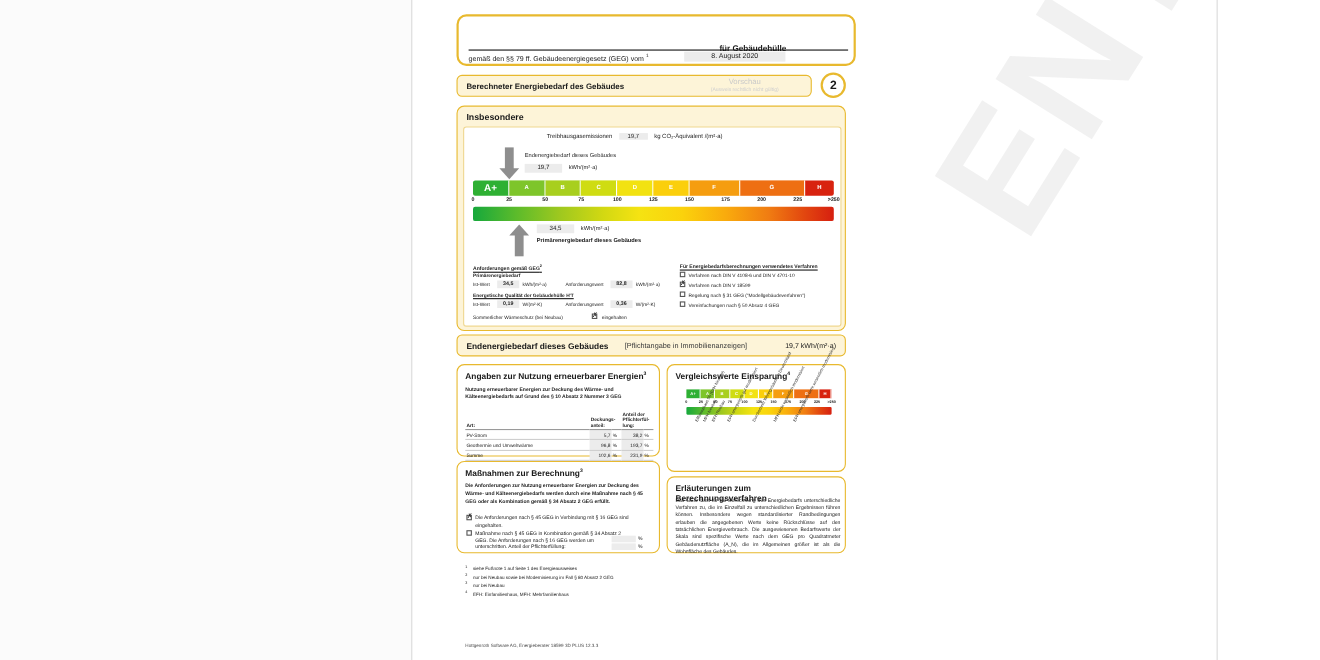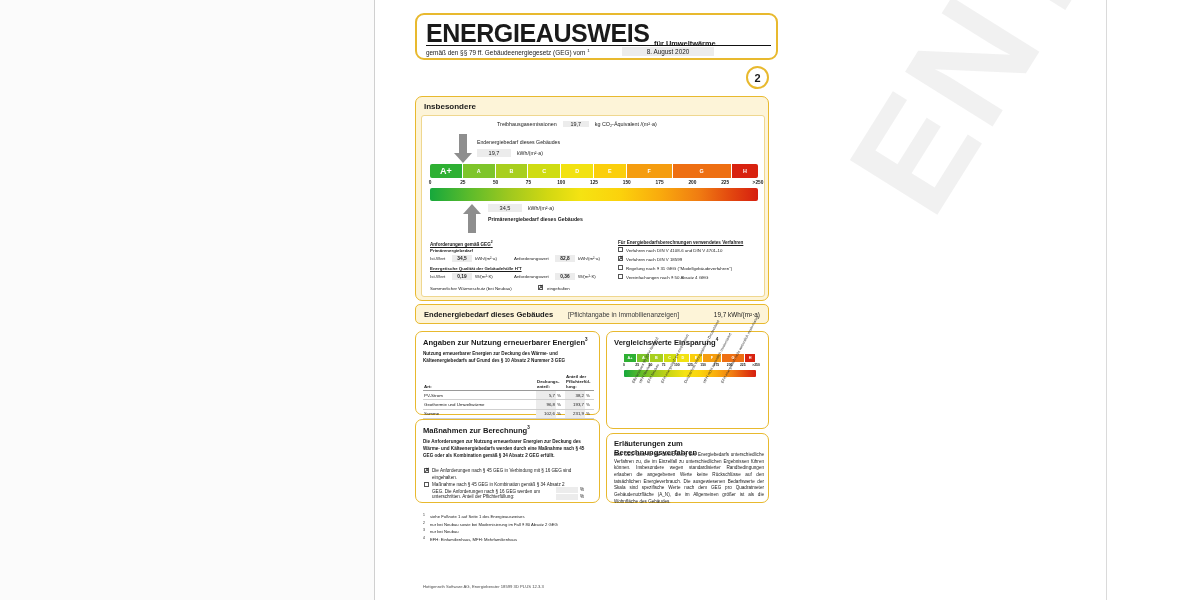--- a/index.html
+++ b/index.html
@@ -135,30 +135,34 @@
 
 <div class="viewport">
 
   <div class="gutter-left"></div>
 
   <div class="page">
 
     <div class="wm">ENTWURF</div>
 
     <div class="box" id="hdr">
-      <div class="big">ENERGIEAUSWEIS</div>
-      <div class="sub">für Umweltwärme</div>
+      <div class="sub">für Gebäudehülle</div>
       <div class="rule"></div>
       <div class="gemaess">
         <span>gemäß den §§ 79 ff. Gebäudeenergiegesetz (GEG) vom</span>
         <span class="fn">1</span>
       </div>
       <div class="datefield">8. August 2020</div>
     </div>
 
+    <div class="box tint" id="calcbar">
+      <div class="lbl">Berechneter Energiebedarf des Gebäudes</div>
+      <div class="prev">Vorschau</div>
+      <div class="prev2">(Ausweis rechtlich nicht gültig)</div>
+    </div>
     <div id="pagenum">2</div>
 
     <div class="box" id="ebox">
       <div class="hd">Insbesondere</div>
 
       <div class="inner">
 
         <div class="ghg-row">
           <span>Treibhausgasemissionen</span><span class="sp"></span><span class="v">19,7</span><span class="sp"></span><span>kg CO₂-Äquivalent /(m²·a)</span>
         </div>

